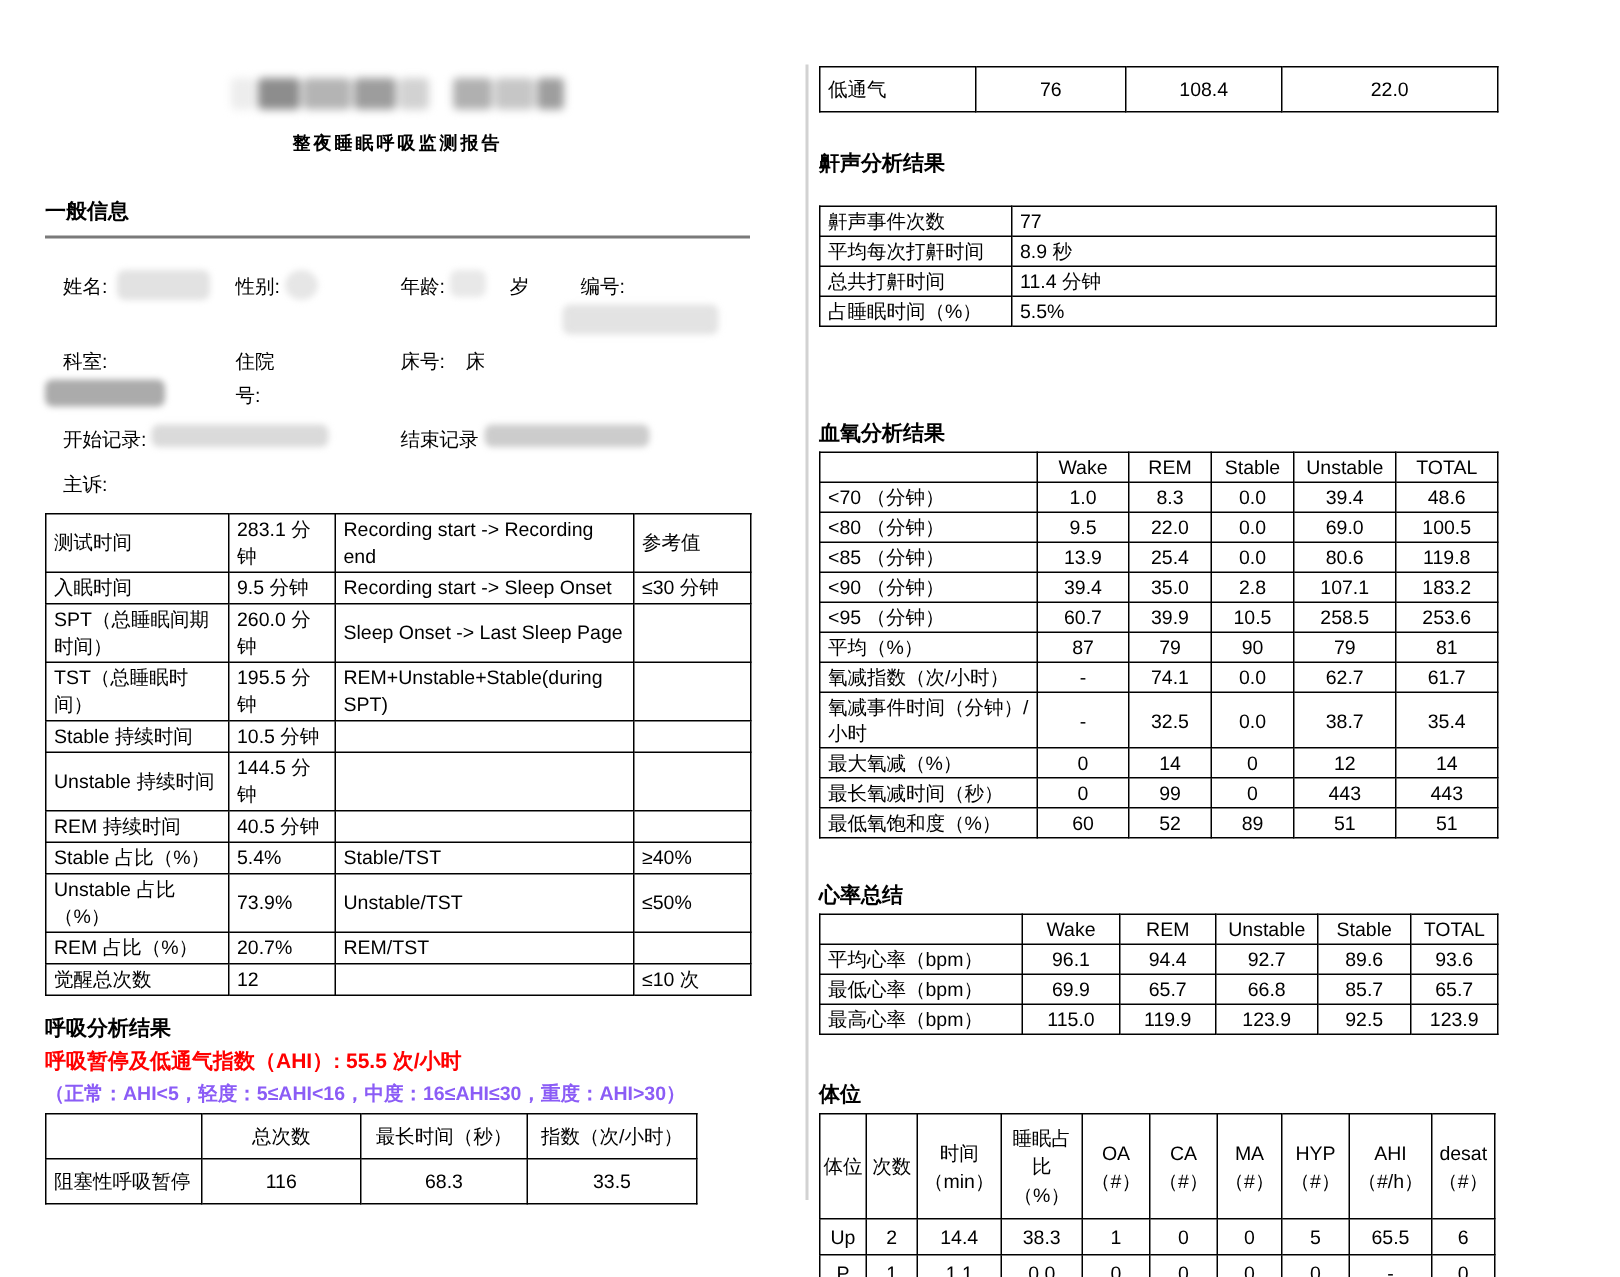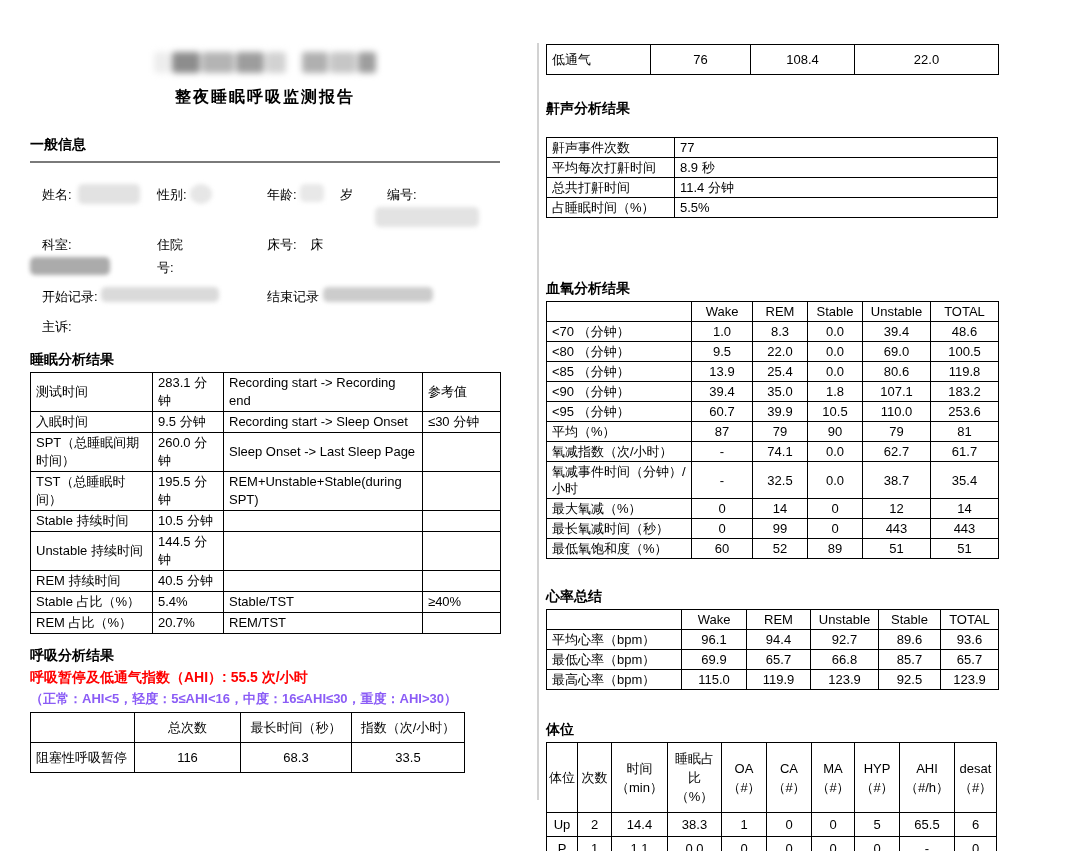--- a/index.html
+++ b/index.html
@@ -14,21 +14,21 @@
     background:#d2d2d2; }
 
   
   .blur { display:inline-block; border-radius:5px; filter:blur(2px);
     vertical-align:middle; }
   .mosaic { display:flex; justify-content:center; align-items:center; gap:2px;
     margin-top:50px; height:24px; filter:blur(3px); }
   .mosaic span { display:inline-block; height:21px; border-radius:3px; }
 
   
-  .doc-title { text-align:center; font-size:16px; font-weight:bold;
+  .doc-title { text-align:center; font-size:12px; font-weight:bold;
     letter-spacing:2px; margin-top:13px; }
   .sec-heading { font-size:14px; font-weight:bold; }
   .rule { border:none; border-top:2px solid #7a7a7a; margin-top:7px; }
 
   
   .info { margin-top:21px; font-size:13px; }
   .info-row { display:flex; margin-bottom:7px; }
   .cell-a { width:115px; } .cell-b { width:110px; } .cell-c { width:120px; }
   .cell-d { flex:1; } .cell-wide { width:225px; }
   .lbl { display:inline-block; vertical-align:top; line-height:1.75;margin-left:12px; }
@@ -141,21 +141,20 @@
       </div>
     </div>
 
     <div class="info-row">
       <div class="cell-a">
         <span class="lbl">主诉:</span>
       </div>
     </div>
   </div>
 
-  <div class="sec-heading" style="margin-top:12px">睡眠分析结果</div>
   <table class="sleep-table">
     <colgroup>
         <col style="width:122px">
         <col style="width:71px">
         <col style="width:199px">
         <col style="width:78px">
       </colgroup>
     <tbody>
         <tr>
           <td>测试时间</td>
@@ -199,24 +198,36 @@
           <td></td>
           <td></td>
         </tr>
         <tr>
           <td>Stable 占比（%）</td>
           <td>5.4%</td>
           <td>Stable/TST</td>
           <td>≥40%</td>
         </tr>
         <tr>
+          <td>Unstable 占比（%）</td>
+          <td>73.9%</td>
+          <td>Unstable/TST</td>
+          <td>≤50%</td>
+        </tr>
+        <tr>
           <td>REM 占比（%）</td>
           <td>20.7%</td>
           <td>REM/TST</td>
           <td></td>
+        </tr>
+        <tr>
+          <td>觉醒总次数</td>
+          <td>12</td>
+          <td></td>
+          <td>≤10 次</td>
         </tr>
       </tbody>
   </table>
 
   <div class="sec-heading breath-head">呼吸分析结果</div>
   <div class="red-line1">呼吸暂停及低通气指数（AHI）: 55.5 次/小时</div>
   <div class="red-line2">（正常：AHI&lt;5，轻度：5≤AHI&lt;16，中度：16≤AHI≤30，重度：AHI&gt;30）</div>
   <table class="breath-table num-center">
     <colgroup>
         <col style="width:104px">
@@ -330,30 +341,30 @@
           <td>13.9</td>
           <td>25.4</td>
           <td>0.0</td>
           <td>80.6</td>
           <td>119.8</td>
         </tr>
         <tr>
           <td>&lt;90 （分钟）</td>
           <td>39.4</td>
           <td>35.0</td>
-          <td>1.8</td>
+          <td>2.8</td>
           <td>107.1</td>
           <td>183.2</td>
         </tr>
         <tr>
           <td>&lt;95 （分钟）</td>
           <td>60.7</td>
           <td>39.9</td>
           <td>10.5</td>
-          <td>110.0</td>
+          <td>258.5</td>
           <td>253.6</td>
         </tr>
         <tr>
           <td>平均（%）</td>
           <td>87</td>
           <td>79</td>
           <td>90</td>
           <td>79</td>
           <td>81</td>
         </tr>

